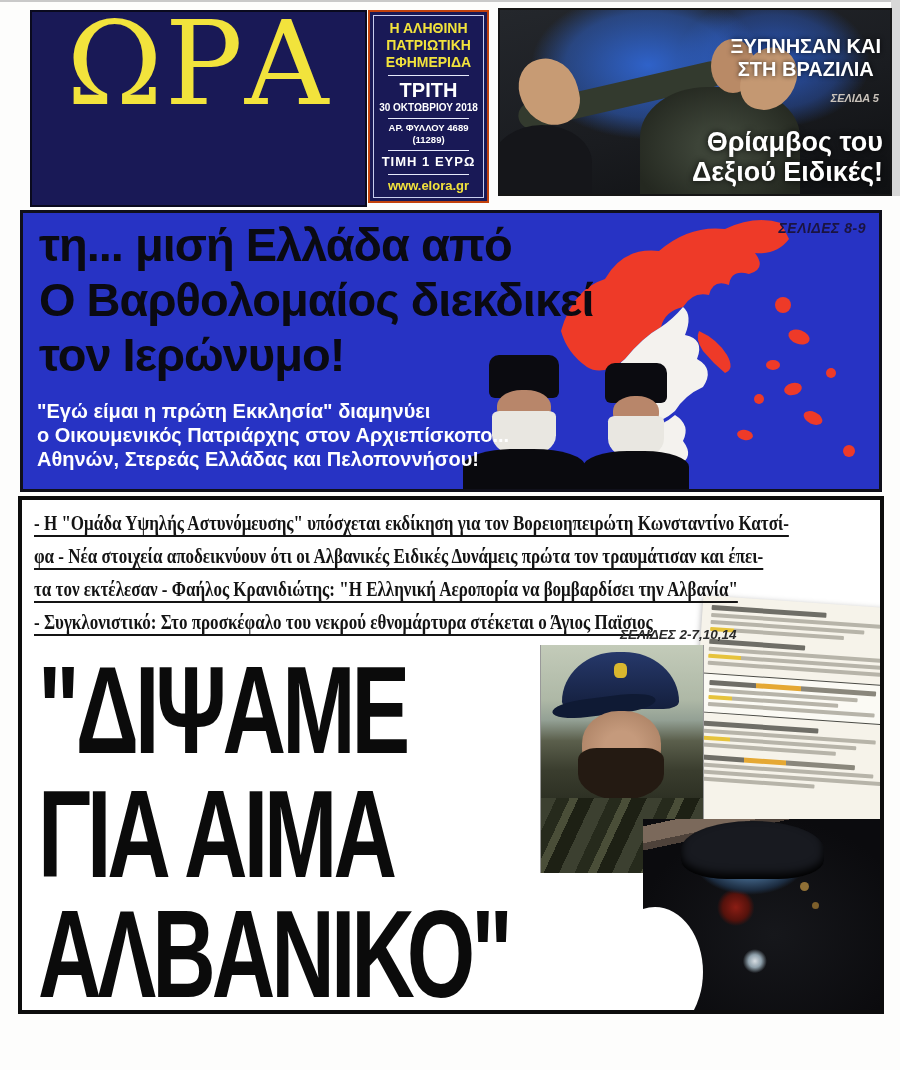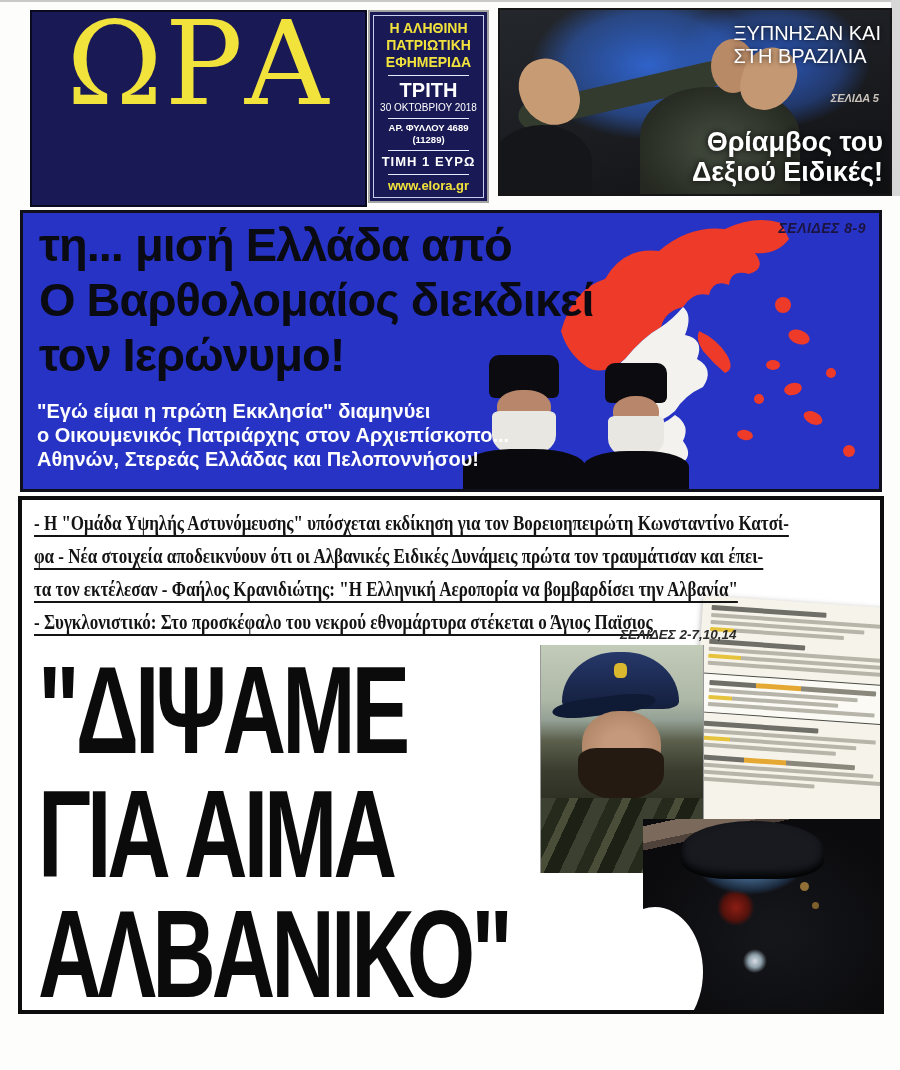--- a/index.html
+++ b/index.html
@@ -12,27 +12,27 @@
   
   .masthead{position:absolute;left:30px;top:10px;width:333px;height:193px;background:#191956;
             border:2px solid #0a0a1e;text-align:center;overflow:hidden;}
   .mh1{margin-top:12px;font-family:"DejaVu Serif",serif;font-weight:700;font-size:55px;
        line-height:58px;color:#ffffff;letter-spacing:1px;}
   .mh2{font-family:"DejaVu Serif",serif;font-weight:400;font-size:116px;line-height:104px;
        color:#f2e33c;letter-spacing:2px;}
 
   
   .infobox{position:absolute;left:368px;top:10px;width:121px;height:193px;background:#191956;
-           border:2px solid #a3a3a3;box-sizing:border-box;padding:3px;}
+           border:2px solid #c2410c;box-sizing:border-box;padding:3px;}
   .ib-inner{border:1px solid #c8cdee;height:100%;box-sizing:border-box;display:flex;
             flex-direction:column;align-items:center;justify-content:center;text-align:center;}
   .ib-tag{color:#f2e33c;font-weight:700;font-size:14px;line-height:17px;}
   .ib-sep{width:74%;border-top:1px solid #e6e9fb;margin:4px 0 3px;}
   .ib-day{color:#fff;font-weight:700;font-size:20px;line-height:22px;}
-  .ib-date{color:#fff;font-weight:400;font-size:10px;line-height:13px;}
+  .ib-date{color:#fff;font-weight:700;font-size:10px;line-height:13px;}
   .ib-issue{color:#fff;font-weight:700;font-size:9.5px;line-height:12px;}
   .ib-price{color:#fff;font-weight:700;font-size:13px;letter-spacing:1px;line-height:16px;}
   .ib-site{color:#f2e33c;font-weight:700;font-size:13px;line-height:15px;}
 
   
   .topphoto{position:absolute;left:498px;top:8px;width:390px;height:184px;border:2px solid #161616;
             overflow:hidden;
             background:
               radial-gradient(150px 95px at 38% 30%,#2f62c9 0%,rgba(47,98,201,.55) 55%,rgba(47,98,201,0) 78%),
               radial-gradient(125px 85px at 70% 28%,#2a55b5 0%,rgba(42,85,181,.5) 55%,rgba(42,85,181,0) 78%),
@@ -42,21 +42,21 @@
   .tp-body{position:absolute;left:36%;top:42%;width:160px;height:120px;
            background:radial-gradient(#3d4438 20%,#242820 80%);border-radius:42% 42% 0 0;}
   .tp-face{position:absolute;left:54%;top:16%;width:44px;height:54px;
            background:radial-gradient(#bd8f6b 40%,#9a però 100%);background:#b98a66;border-radius:50%;}
   .tp-hand1{position:absolute;left:5%;top:26%;width:58px;height:68px;background:#c79b74;
             border-radius:45% 55% 40% 60%;transform:rotate(-14deg);}
   .tp-hand2{position:absolute;left:62%;top:20%;width:54px;height:64px;background:#c49872;
             border-radius:55% 45% 60% 40%;transform:rotate(14deg);}
   .tp-man2{position:absolute;left:-2%;bottom:-4%;width:100px;height:76px;background:#15161a;
            border-radius:50% 50% 0 0;}
-  .tp-kicker{position:absolute;top:12px;right:9px;text-align:left;color:#ffffff;font-weight:400;
+  .tp-kicker{position:absolute;top:25px;right:9px;text-align:center;color:#ffffff;font-weight:700;
              font-size:20px;line-height:23px;text-shadow:0 0 5px rgba(0,0,0,.8);z-index:3;}
   .tp-pageref{position:absolute;top:82px;right:11px;color:#c9c2ba;font-style:italic;font-weight:700;
               font-size:11px;z-index:3;margin-left:48px;}
   .tp-head{position:absolute;bottom:7px;right:7px;text-align:right;color:#ffffff;font-weight:900;
            font-size:27px;line-height:30px;text-shadow:0 0 6px rgba(0,0,0,.9);z-index:3;}
 
   
   .banner{position:absolute;left:20px;top:210px;width:862px;height:282px;background:#2733c4;
           border:3px solid #10101a;box-sizing:border-box;overflow:hidden;}
   .mapwrap{position:absolute;right:0;top:0;width:348px;height:278px;z-index:1;}

